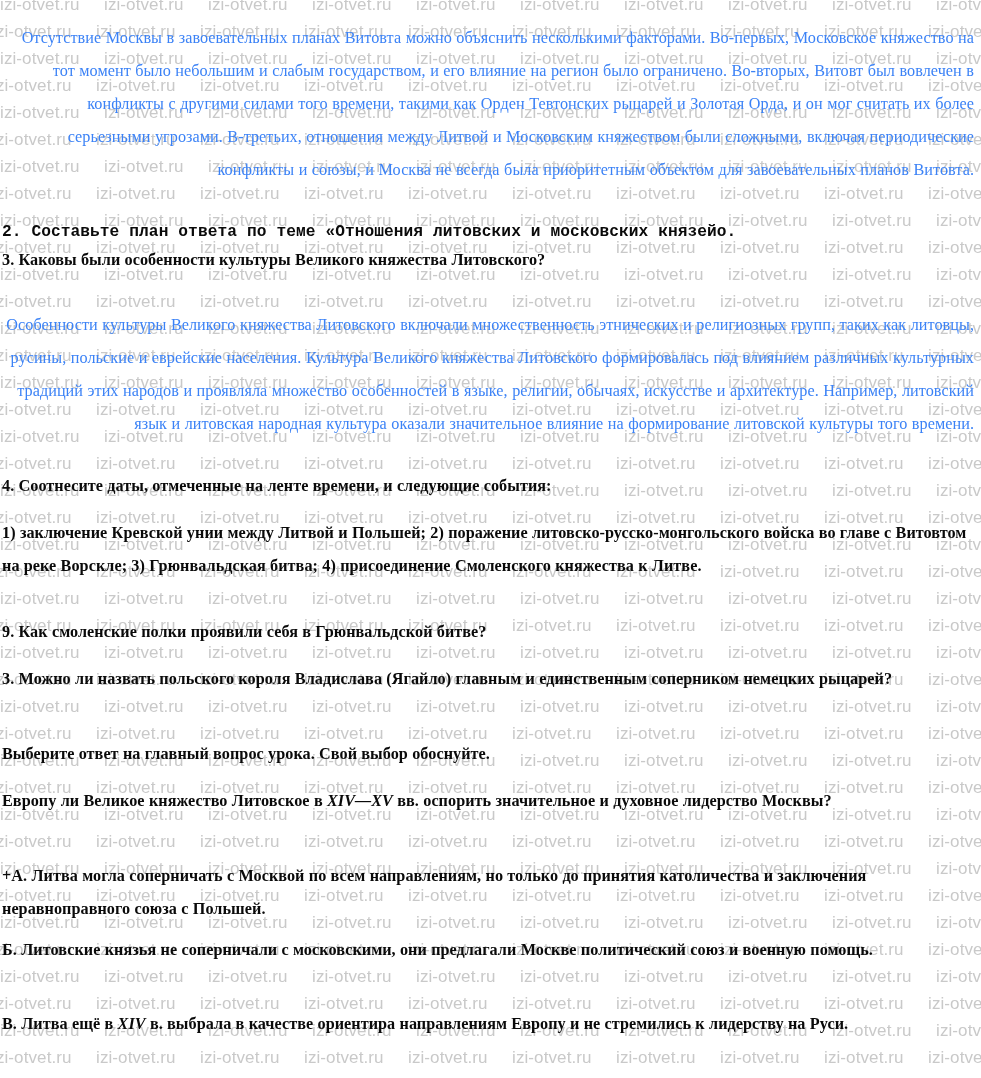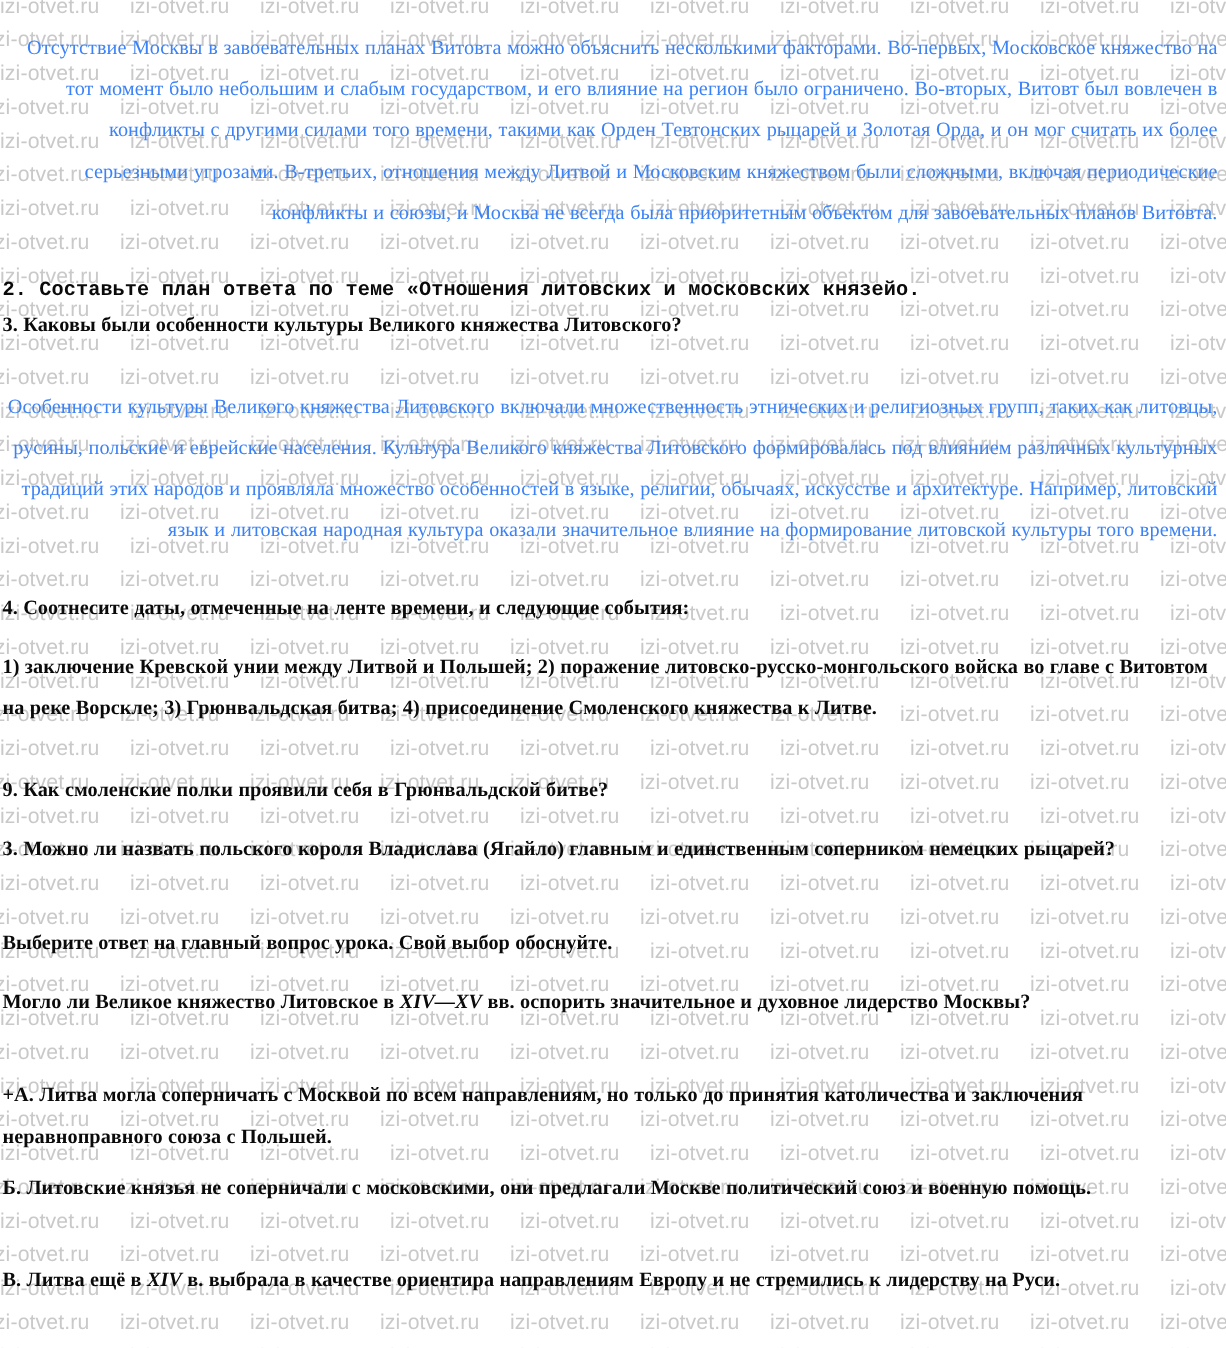--- a/index.html
+++ b/index.html
@@ -139,19 +139,19 @@
   <div id="content-layer">
       <div class="block para" style="top: 22px;">Отсутствие Москвы в завоевательных планах Витовта можно объяснить несколькими факторами. Во-первых, Московское княжество на тот момент было небольшим и слабым государством, и его влияние на регион было ограничено. Во-вторых, Витовт был вовлечен в конфликты с другими силами того времени, такими как Орден Тевтонских рыцарей и Золотая Орда, и он мог считать их более серьезными угрозами. В-третьих, отношения между Литвой и Московским княжеством были сложными, включая периодические конфликты и союзы, и Москва не всегда была приоритетным объектом для завоевательных планов Витовта.</div>
       <div class="block head" style="top: 216px; font-family: Liberation Mono, monospace;">2. Составьте план ответа по теме «Отношения литовских и московских князейо.</div>
       <div class="block head" style="top: 244px;">3. Каковы были особенности культуры Великого княжества Литовского?</div>
       <div class="block para" style="top: 309px;">Особенности культуры Великого княжества Литовского включали множественность этнических и религиозных групп, таких как литовцы, русины, польские и еврейские населения. Культура Великого княжества Литовского формировалась под влиянием различных культурных традиций этих народов и проявляла множество особенностей в языке, религии, обычаях, искусстве и архитектуре. Например, литовский язык и литовская народная культура оказали значительное влияние на формирование литовской культуры того времени.</div>
       <div class="block head" style="top: 470px;">4. Соотнесите даты, отмеченные на ленте времени, и следующие события:</div>
       <div class="block head" style="top: 517px;">1) заключение Кревской унии между Литвой и Польшей; 2) поражение литовско-русско-монгольского войска во главе с Витовтом на реке Ворскле; 3) Грюнвальдская битва; 4) присоединение Смоленского княжества к Литве.</div>
       <div class="block head" style="top: 616px;">9. Как смоленские полки проявили себя в Грюнвальдской битве?</div>
       <div class="block head" style="top: 663px;">3. Можно ли назвать польского короля Владислава (Ягайло) главным и единственным соперником немецких рыцарей?</div>
       <div class="block head" style="top: 738px;">Выберите ответ на главный вопрос урока. Свой выбор обоснуйте.</div>
-      <div class="block head" style="top: 785px;"><span>Могло ли Великое княжество Литовское в </span><i>XIV—XV</i><span> вв. оспорить значительное и духовное лидерство Москвы?</span></div>
+      <div class="block head" style="top: 785px;"><span>Европу ли Великое княжество Литовское в </span><i>XIV—XV</i><span> вв. оспорить значительное и духовное лидерство Москвы?</span></div>
       <div class="block head" style="top: 860px;">+А. Литва могла соперничать с Москвой по всем направлениям, но только до принятия католичества и заключения неравноправного союза с Польшей.</div>
       <div class="block head" style="top: 934px;">Б. Литовские князья не соперничали с московскими, они предлагали Москве политический союз и военную помощь.</div>
       <div class="block head" style="top: 1008px;"><span>В. Литва ещё в </span><i>XIV</i><span> в. выбрала в качестве ориентира направлениям Европу и не стремились к лидерству на Руси.</span></div>
     </div>
 
 </div>
 
 </body></html>

